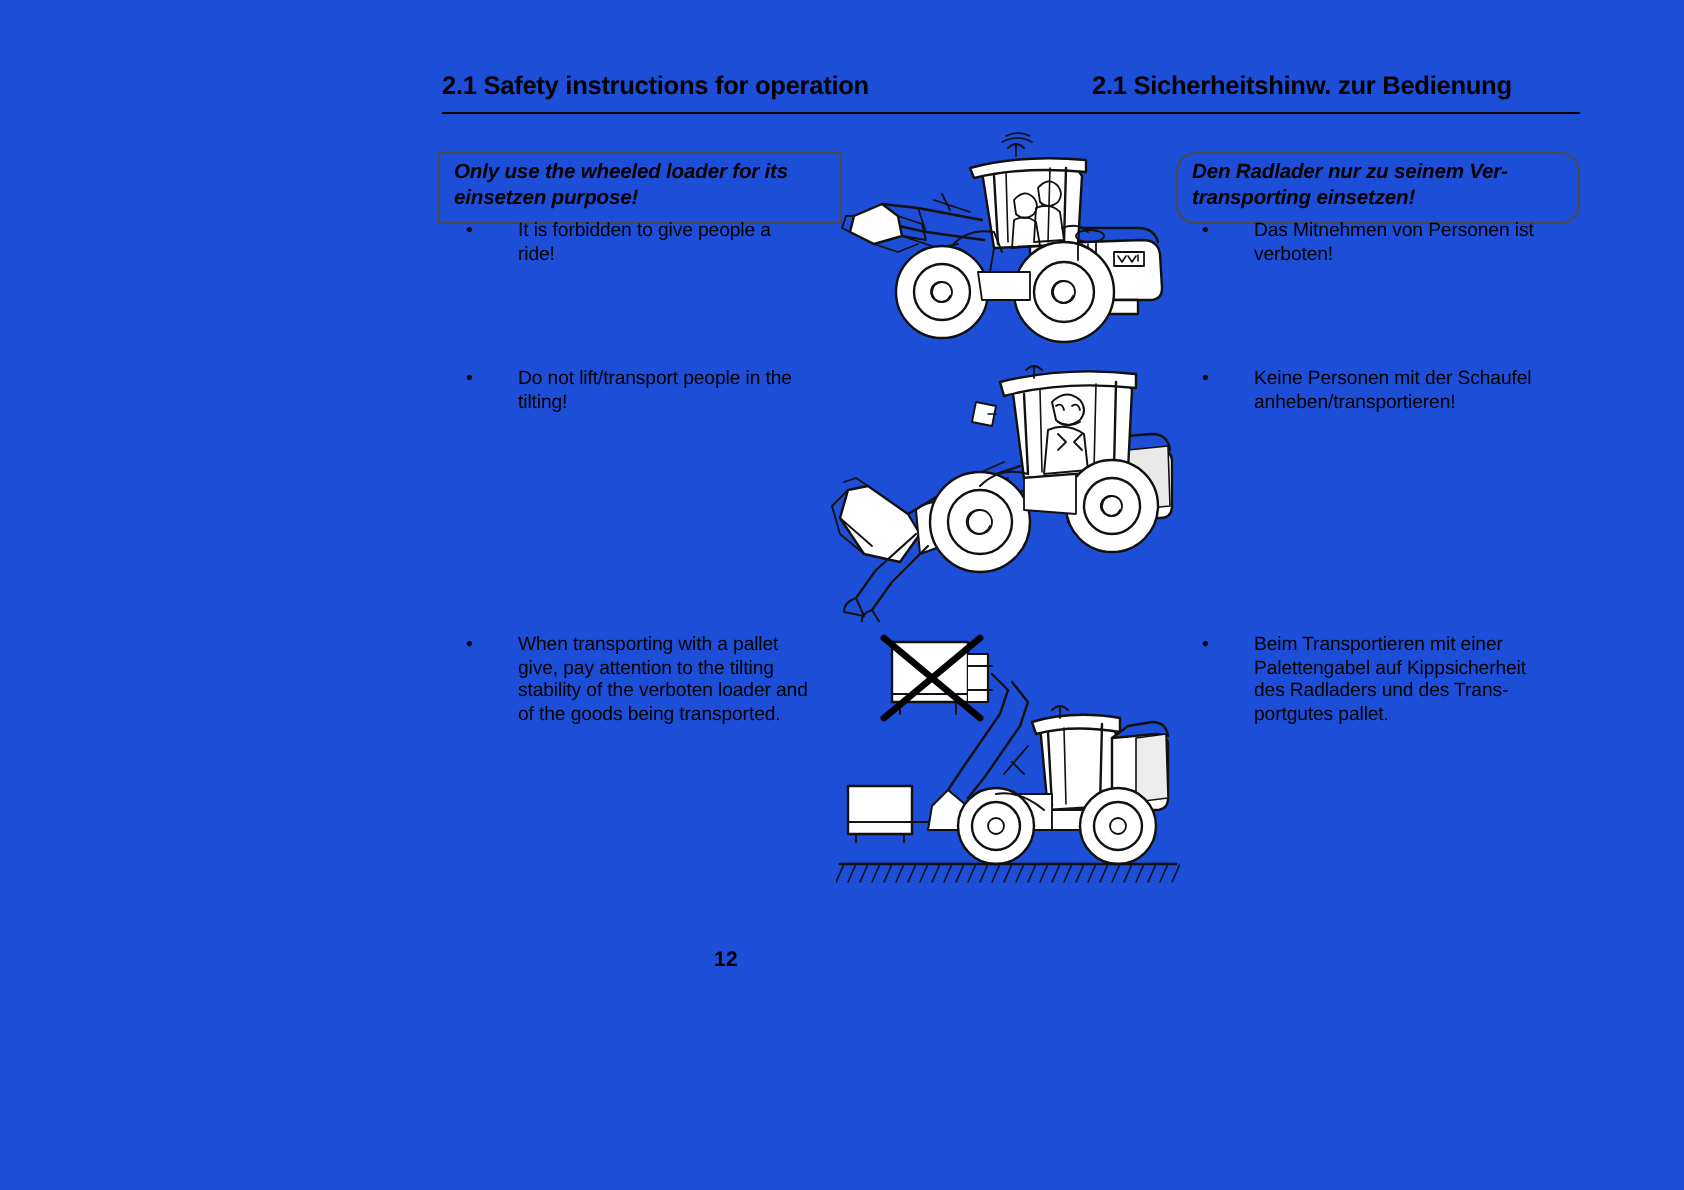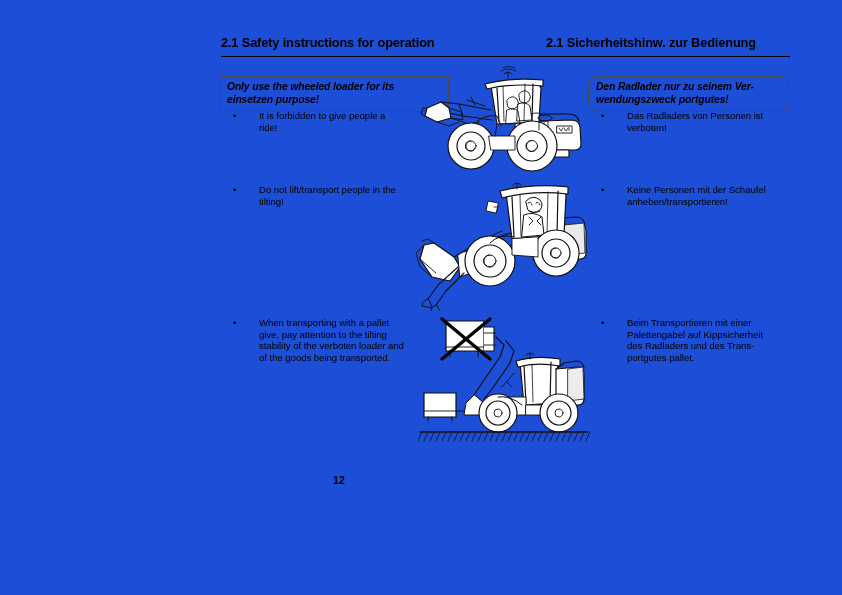--- a/index.html
+++ b/index.html
@@ -50,21 +50,21 @@
     position: absolute;
     box-sizing: border-box;
     border: 1px solid #4a4a4a;
     padding: 4px 6px 5px 7px;
     font-size: 10.3px;
     font-weight: bold;
     font-style: italic;
     line-height: 12.6px;
     letter-spacing: -0.1px;
   }
-  .callout.left  { left: 219px; top: 76px; width: 230px; }
+  .callout.left  { left: 219px; top: 76px; width: 202px; }
   .callout.right { left: 588px; top: 76px; width: 202px; border-radius: 10px; }
   .callout .ln { display: block; white-space: nowrap; }
 
   
   .bullet {
     position: absolute;
     font-size: 9.6px;
     line-height: 11.6px;
     letter-spacing: -0.05px;
   }
@@ -103,40 +103,41 @@
   
   .page-number {
     position: absolute;
     left: 0;
     top: 474px;
     width: 678px;
     text-align: center;
     font-size: 10.5px;
     font-weight: bold;
     letter-spacing: 0.2px;
+    padding-left: 24px;
   }
 </style>
 </head>
 <body>
 
 <div class="page">
 
   <div class="header">
     <div class="header-title left">2.1 Safety instructions for operation</div>
     <div class="header-title right">2.1 Sicherheitshinw. zur Bedienung</div>
   </div>
 
   <div class="callout left">
     <span class="ln">Only use the wheeled loader for its</span>
     <span class="ln">einsetzen purpose!</span>
   </div>
 
   <div class="callout right">
     <span class="ln">Den Radlader nur zu seinem Ver-</span>
-    <span class="ln">wendungszweck portgutes!</span>
+    <span class="ln">transporting einsetzen!</span>
   </div>
 
   <div class="bullet c-left b-row1">
     <span class="dot">•</span>
     <span class="txt">
       <span>It is forbidden to give people a</span>
       <span>ride!</span>
     </span>
   </div>
 
@@ -154,21 +155,21 @@
       <span>When transporting with a pallet</span>
       <span>give, pay attention to the tilting</span>
       <span>stability of the verboten loader and</span>
       <span>of the goods being transported.</span>
     </span>
   </div>
 
   <div class="bullet c-right b-row1">
     <span class="dot">•</span>
     <span class="txt">
-      <span>Das Radladers von Personen ist</span>
+      <span>Das Mitnehmen von Personen ist</span>
       <span>verboten!</span>
     </span>
   </div>
 
   <div class="bullet c-right b-row2">
     <span class="dot">•</span>
     <span class="txt">
       <span>Keine Personen mit der Schaufel</span>
       <span>anheben/transportieren!</span>
     </span>

